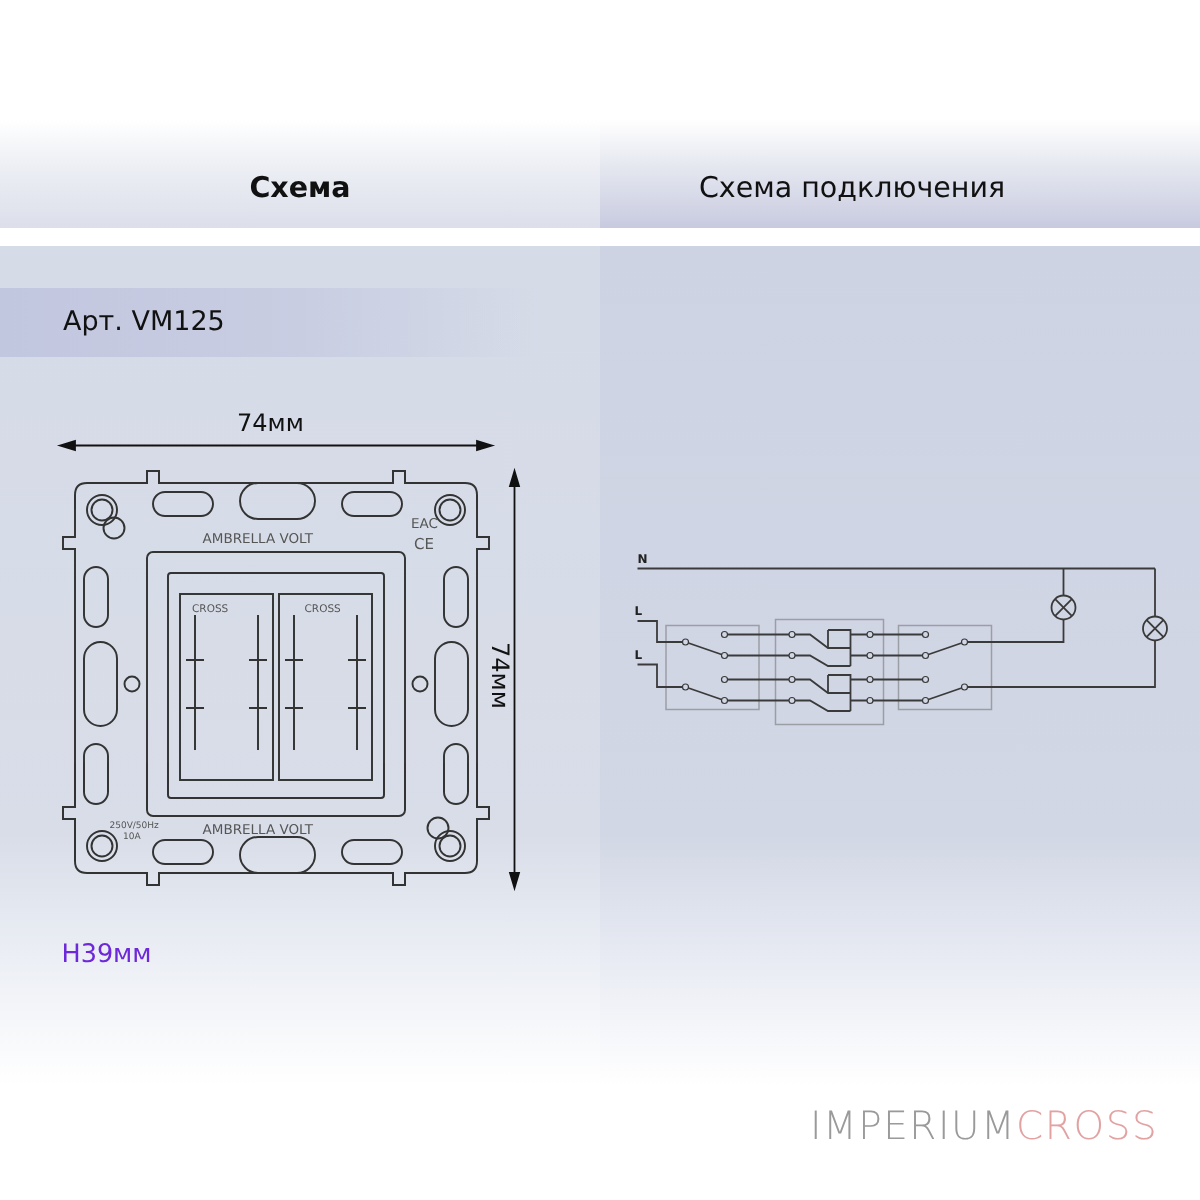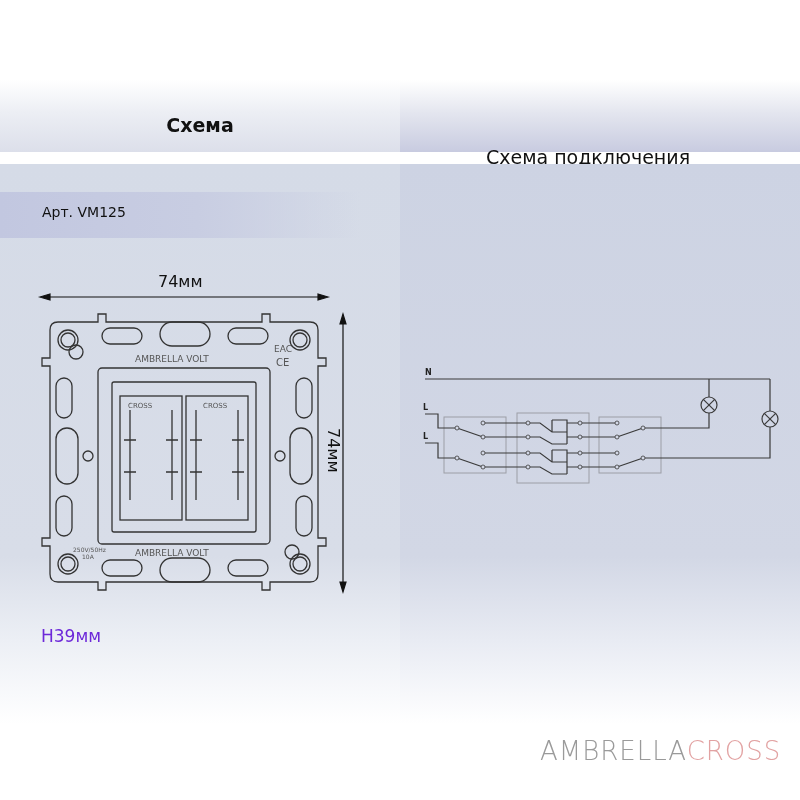--- a/index.html
+++ b/index.html
@@ -27,42 +27,42 @@
     background: linear-gradient(to bottom, #d5dbe7 0%, #d8dde8 70%, #eceff5 85%, #ffffff 100%);
   }
   .panel-right {
     position: absolute; left: 400px; top: 164px; width: 400px; height: 560px;
     background: linear-gradient(to bottom, #cdd3e3 0%, #d2d7e5 70%, #e8ebf3 85%, #ffffff 100%);
   }
   .art-band {
     position: absolute; left: 0; top: 192px; width: 360px; height: 46px;
     background: linear-gradient(to right, #c2c7e0 0%, #c8cde2 55%, rgba(213,219,231,0) 100%);
   }
-  .art-label { position: absolute; left: 42px; top: 204px; font-size: 14px; color: #111; }
+  .art-label { position: absolute; left: 42px; top: 204px; font-size: 18px; color: #111; }
   .dim-top { position: absolute; left: 158px; top: 272px; font-size: 16px; color: #111; }
   .dim-right {
     position: absolute; left: 343px; top: 428px; font-size: 16px; color: #111;
     transform: rotate(90deg); transform-origin: left top; white-space: nowrap;
   }
   .height-label { position: absolute; left: 41px; top: 626px; font-size: 17px; color: #6d28d9; }
   .logo {
     position: absolute; left: 540px; top: 736px; font-size: 26px; letter-spacing: 1px;
     font-family: "DejaVu Sans", sans-serif; font-weight: 300;
   }
   .logo .a { color: #9a9a9a; }
   .logo .b { color: #e2a2a2; }
   svg { position: absolute; }
 </style>
 </head>
 <body>
 
 <div class="header-left"></div>
 <div class="header-right"></div>
 <div class="header-label" style="left:200px;font-weight:bold;">Схема</div>
-<div class="header-label" style="left:588px;margin-top:32px;">Схема подключения</div>
+<div class="header-label" style="left:568px;">Схема подключения</div>
 
 <div class="panel-left"></div>
 <div class="panel-right"></div>
 
 <div class="art-band"></div>
 <div class="art-label">Арт. VM125</div>
 <div class="dim-top">74мм</div>
 <div class="dim-right">74мм</div>
 <div class="height-label">H39мм</div>
 
@@ -207,14 +207,14 @@
       <circle cx="233" cy="103" r="2"></circle>
   </g>
   <g fill="#222" font-family="DejaVu Sans, sans-serif" font-size="8" font-weight="bold">
     <text x="15" y="20">N</text>
     <text x="13" y="55">L</text>
     <text x="13" y="84">L</text>
   </g>
 </svg>
 
 <div class="logo">
-  <span class="a">AMBRELLA</span><span class="b">CROSS</span>
+  <span class="a">IMPERIUM</span><span class="b">CROSS</span>
 </div>
 
 </body></html>

